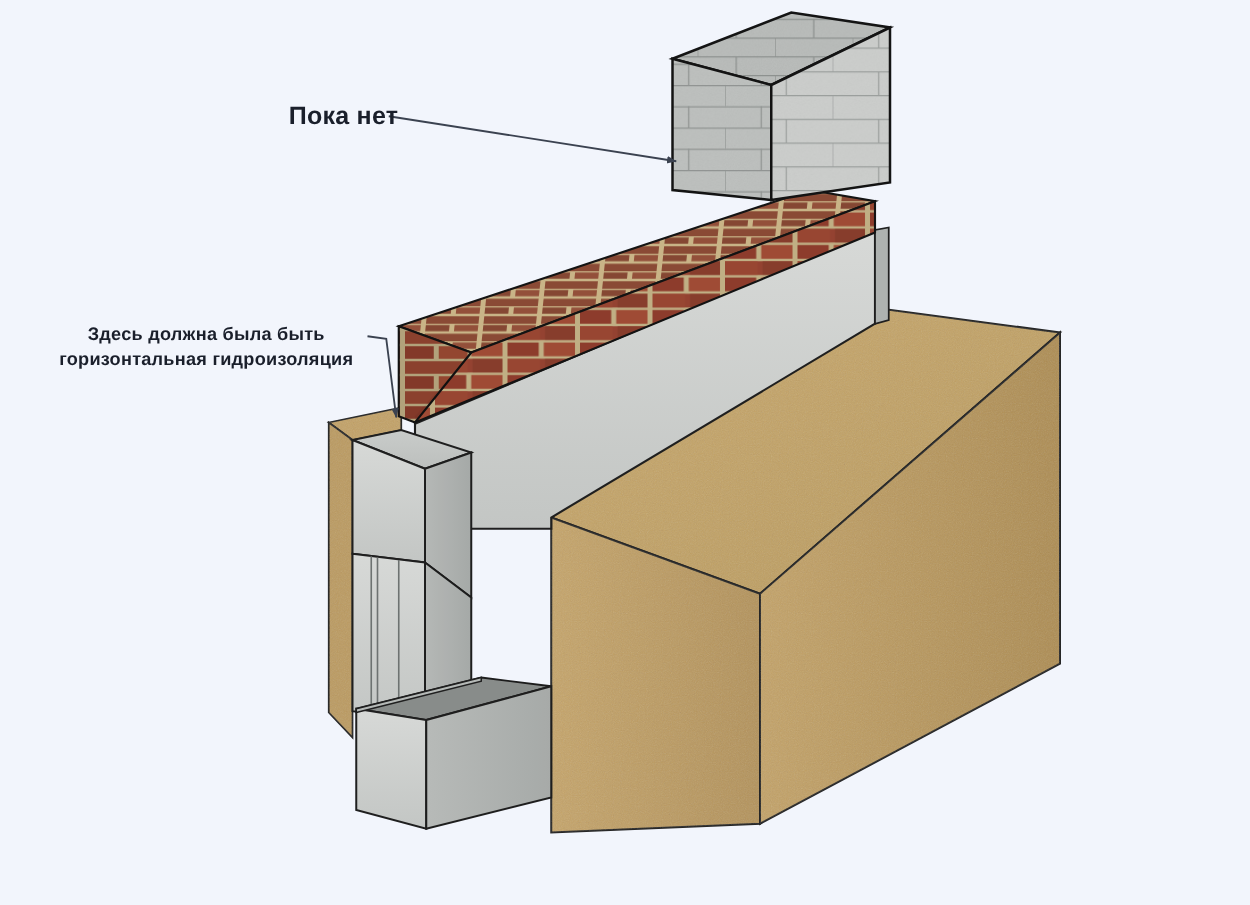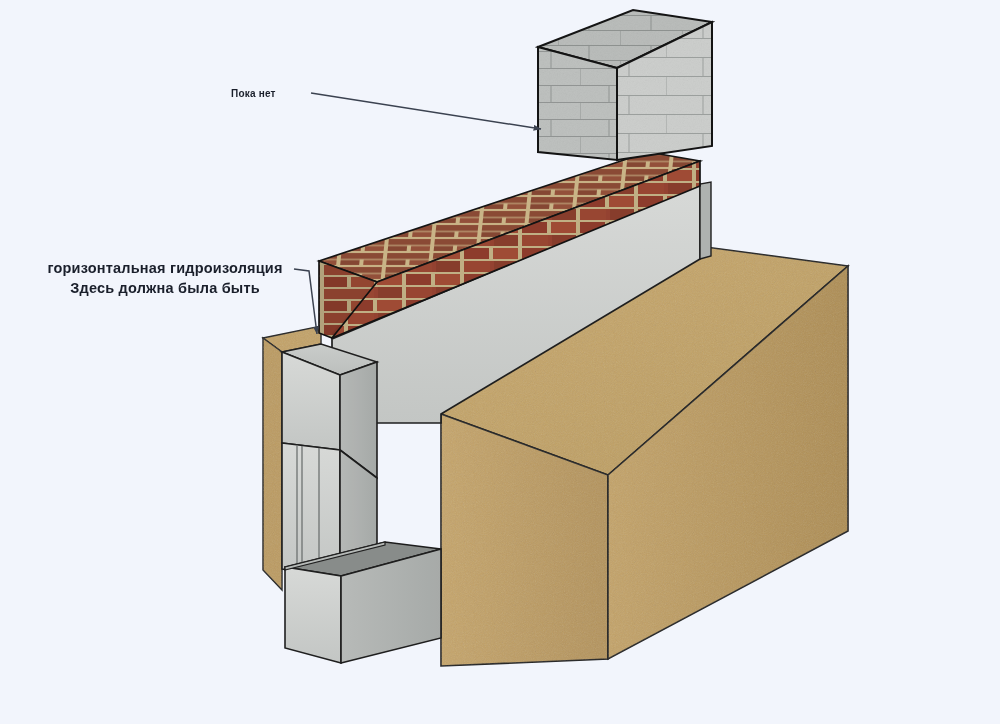--- a/index.html
+++ b/index.html
@@ -27,21 +27,21 @@
     font-family: "Liberation Sans", sans-serif;
     font-weight: bold;
     font-size: 15px;
     line-height: 19px;
     white-space: nowrap;
     letter-spacing: 0.2px;
   }
   #label-poka {
     left: 231px;
     top: 84px;
-    font-size: 10px;
+    font-size: 20px;
   }
   #label-gidro {
     left: 38px;
     top: 258px;
     width: 254px;
     text-align: center;
     white-space: normal;
     font-size: 14.5px;
     line-height: 20px;
   }
@@ -247,17 +247,17 @@
     </g>
 
     <g>
       <polyline points="294,269 309,271 317,334" fill="none" stroke="#3b4250" stroke-width="1.5" marker-end="url(#arrowHead)"></polyline>
     </g>
   </svg>
 
   <div class="anno-label" id="label-poka">Пока нет</div>
 
   <div class="anno-label" id="label-gidro">
+    <span class="lbl-line l1">Здесь должна была быть</span>
     <span class="lbl-line l2">горизонтальная гидроизоляция</span>
-    <span class="lbl-line l1">Здесь должна была быть</span>
   </div>
 
 </div>
 
 </body></html>

